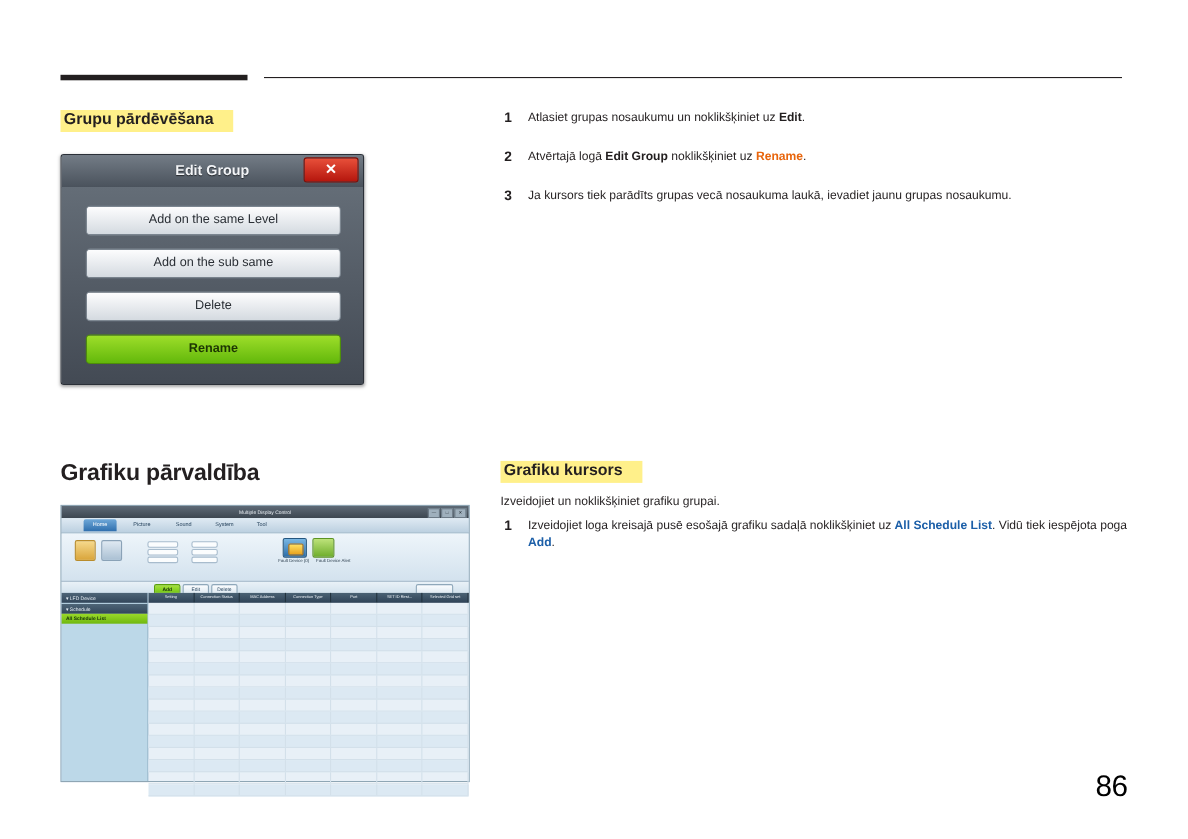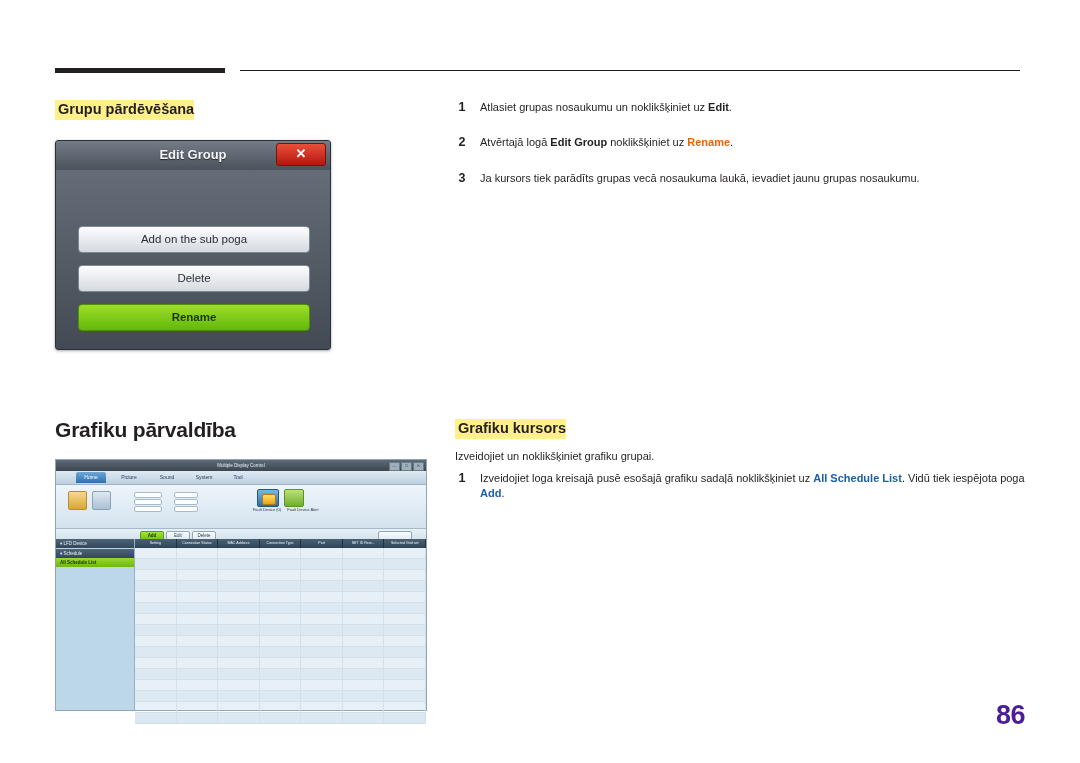--- a/index.html
+++ b/index.html
@@ -34,21 +34,21 @@
     background: #231f20;
   }
 
   
   .sec-head-hl {
     position: absolute;
     font-size: 14.5px;
     font-weight: bold;
     color: #231f20;
     background: #fff08a;
-    padding: 1px 0 2px 3px;
+    padding: 1px 18px 2px 3px;
     line-height: 17px;
     white-space: nowrap;
   }
   #grupu-head { left: 55px; top: 100px; }
   #grafiku-izveide-head { left: 455px; top: 419px; }
 
   .big-head {
     position: absolute;
     left: 55px;
     top: 418px;
@@ -329,40 +329,41 @@
     border-right: 1px solid #d3e0ea;
   }
   .grid-row.alt { background: #dce9f3; }
 
   
   .page-num {
     position: absolute;
     right: 55px;
     top: 700px;
     font-size: 27px;
-    font-weight: bold;
-    color: #4c1d95;
+    font-weight: normal;
+    color: #000000;
     letter-spacing: -0.5px;
   }
 </style>
 </head>
 <body>
 
 <div class="top-rule-thick"></div>
 <div class="top-rule-thin"></div>
 
 <div class="sec-head-hl" id="grupu-head">Grupu pārdēvēšana</div>
 
 <div class="dlg">
   <div class="dlg-titlebar">
     <div class="dlg-title">Edit Group</div>
     <div class="dlg-close">✕</div>
   </div>
   <div class="dlg-body">
-    <div class="dlg-btn" id="btn-sub">Add on the sub poga</div>
+    <div class="dlg-btn" id="btn-same">Add on the same Level</div>
+    <div class="dlg-btn" id="btn-sub">Add on the sub same</div>
     <div class="dlg-btn" id="btn-del">Delete</div>
     <div class="dlg-btn green" id="btn-ren">Rename</div>
   </div>
 </div>
 
 <div class="step" id="step1">
   <span class="num">1</span>
   <span class="txt"><span>Atlasiet grupas nosaukumu un noklikšķiniet uz </span><span class="b">Edit</span><span>.</span></span>
 </div>
 <div class="step" id="step2">

